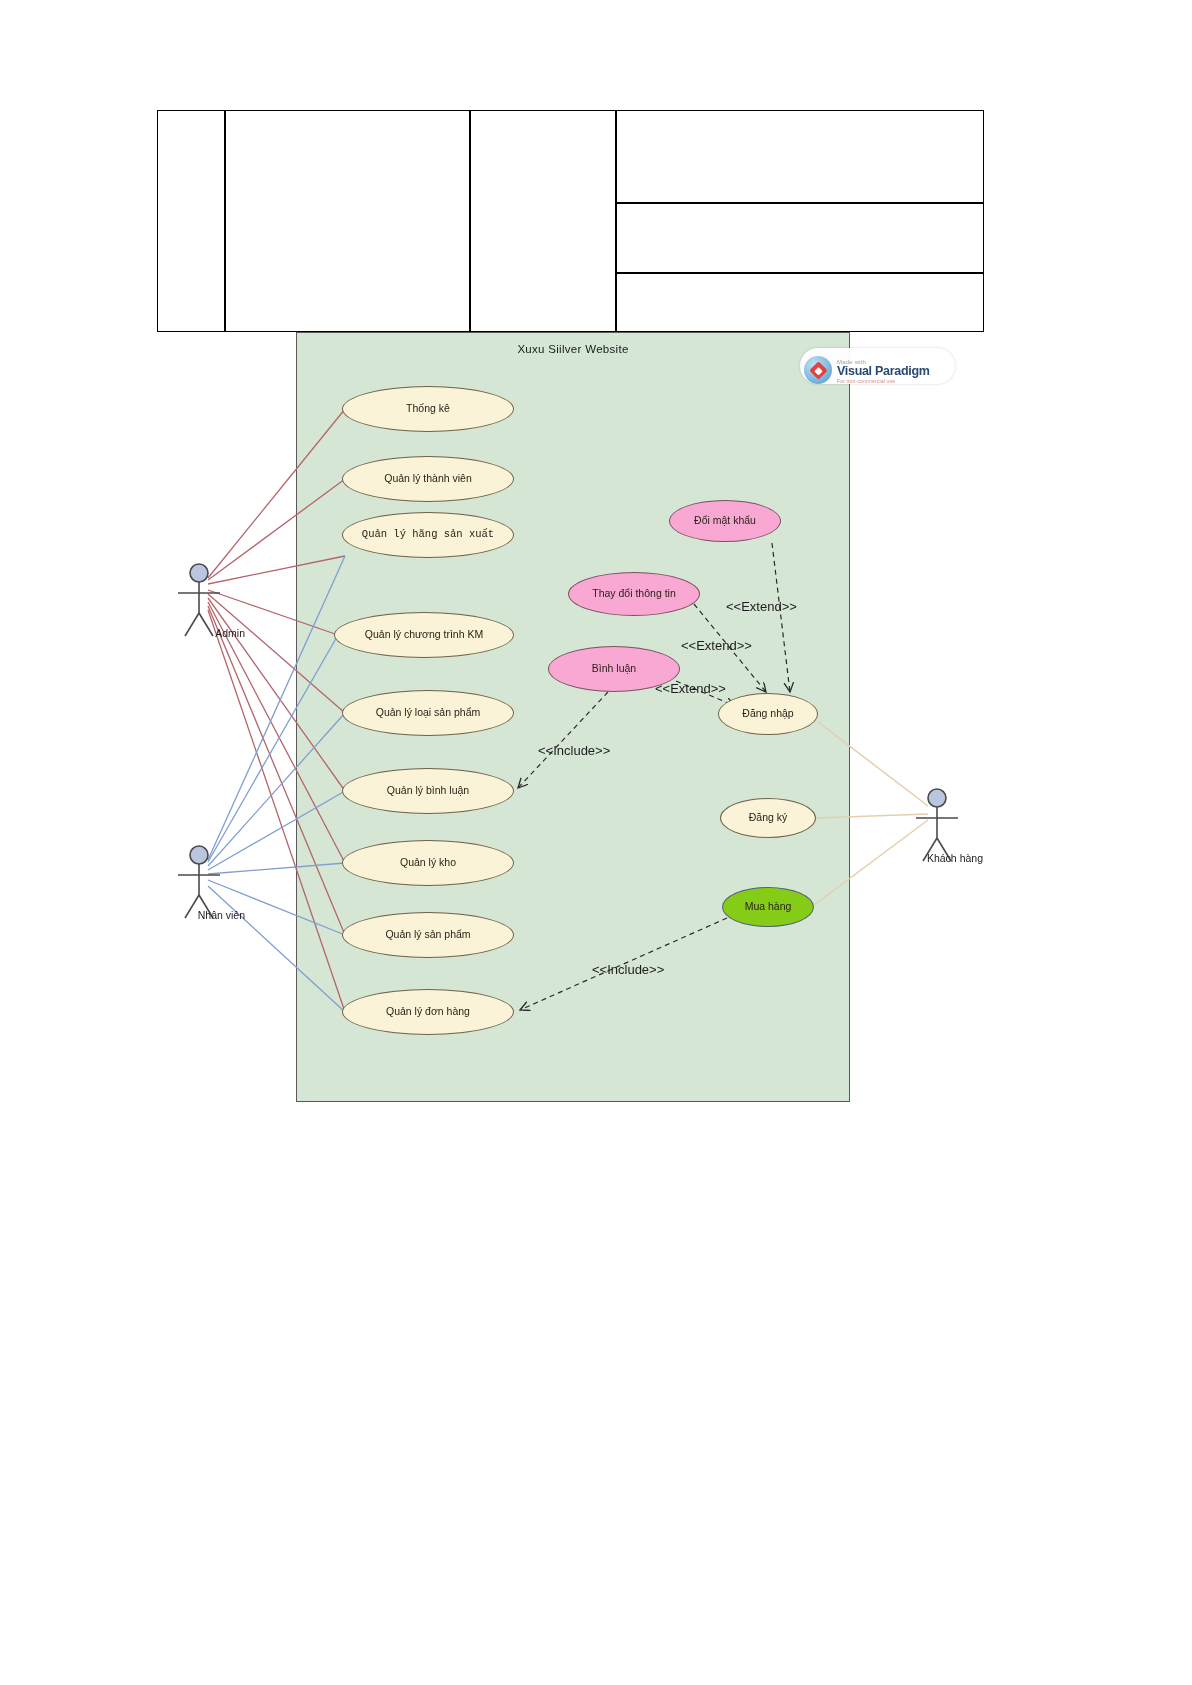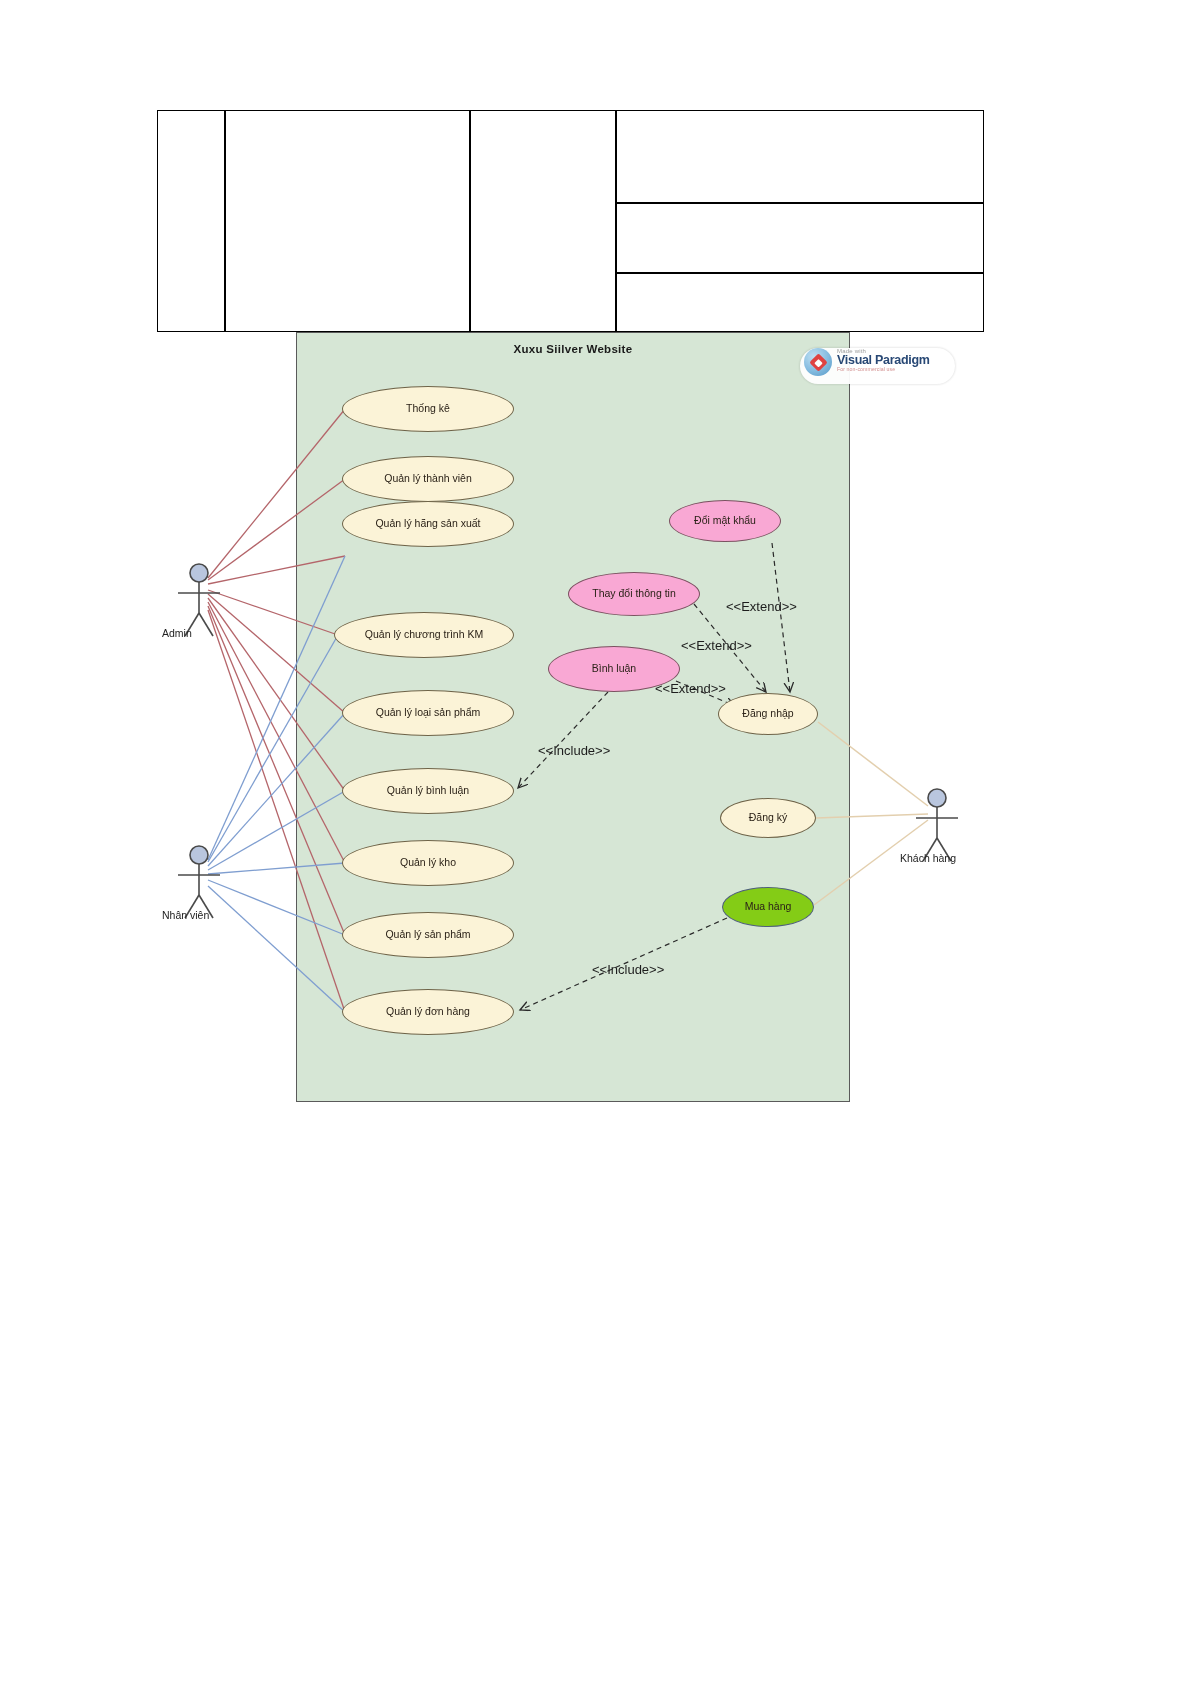--- a/index.html
+++ b/index.html
@@ -41,21 +41,21 @@
     border: 1px solid #5a5a5a;
     box-sizing: border-box;
   }
   #diagram-title {
     position: absolute;
     left: 0;
     top: 10px;
     width: 100%;
     text-align: center;
     font-size: 11.5px;
-    font-weight: bold;
+    font-weight: normal;
     color: #1a1a1a;
     letter-spacing: 0.3px;
   }
 
   
   #wire {
     position: absolute;
     left: 0;
     top: 0;
     width: 1192px;
@@ -91,24 +91,24 @@
   }
 
   
   .actor {
     position: absolute;
     width: 90px;
     text-align: center;
   }
   .actor-label {
     position: absolute;
-    left: 8px;
+    left: 1px;
     top: 62px;
     width: 100%;
-    text-align: left;
+    text-align: right;
     font-size: 10.5px;
     color: #222222;
     white-space: nowrap;
   }
 
   
   .stereo {
     position: absolute;
     font-size: 13px;
     color: #1d1d1d;
@@ -120,21 +120,21 @@
   #vp-watermark {
     position: absolute;
     left: 800px;
     top: 348px;
     width: 155px;
     height: 36px;
     background: #ffffff;
     border-radius: 18px;
     box-shadow: 0 0 3px rgba(0,0,0,0.18);
     display: flex;
-    align-items: flex-start;
+    align-items: flex-end;
     padding-left: 4px;
     box-sizing: border-box;
     opacity: 0.95;
   }
   #vp-badge {
     width: 28px;
     height: 28px;
     border-radius: 50%;
     background: radial-gradient(circle at 35% 30%, #bfe0f5 0%, #7fb9e0 55%, #4d92c4 100%);
     display: flex;
@@ -275,21 +275,21 @@
   <div class="actor-label">Nhân viên</div>
 </div>
 <div class="actor" style="left:892px; top:790px;">
   <div class="actor-label">Khách hàng</div>
 </div>
 
 <div class="usecase uc-yellow" style="left:342px; top:386px; width:172px; height:46px;">Thống kê</div>
 
 <div class="usecase uc-yellow" style="left:342px; top:456px; width:172px; height:46px;">Quản lý thành viên</div>
 
-<div class="usecase uc-yellow" style="left:342px; top:501px; width:172px; height:46px;">Quản lý hãng sản xuất</div>
+<div class="usecase uc-yellow" style="left:342px; top:512px; width:172px; height:46px;font-family:Liberation Mono, monospace;">Quản lý hãng sản xuất</div>
 
 <div class="usecase uc-yellow" style="left:334px; top:612px; width:180px; height:46px;">Quản lý chương trình KM</div>
 
 <div class="usecase uc-yellow" style="left:342px; top:690px; width:172px; height:46px;">Quản lý loại sản phẩm</div>
 
 <div class="usecase uc-yellow" style="left:342px; top:768px; width:172px; height:46px;">Quản lý bình luận</div>
 
 <div class="usecase uc-yellow" style="left:342px; top:840px; width:172px; height:46px;">Quản lý kho</div>
 
 <div class="usecase uc-yellow" style="left:342px; top:912px; width:172px; height:46px;">Quản lý sản phẩm</div>

